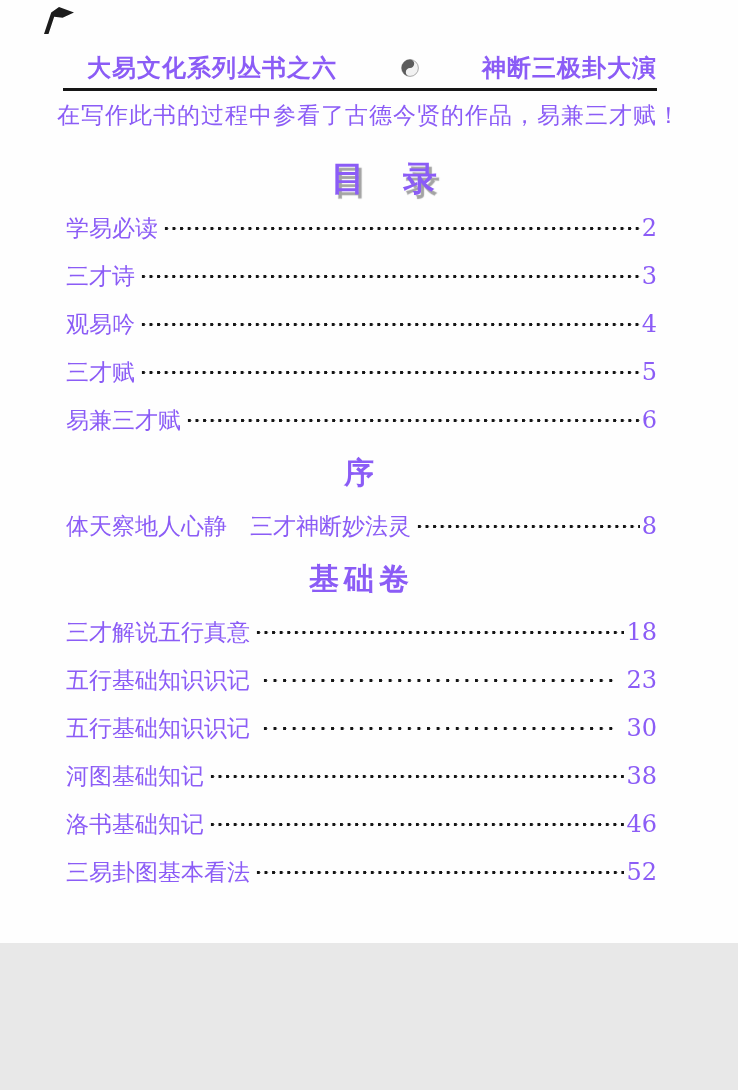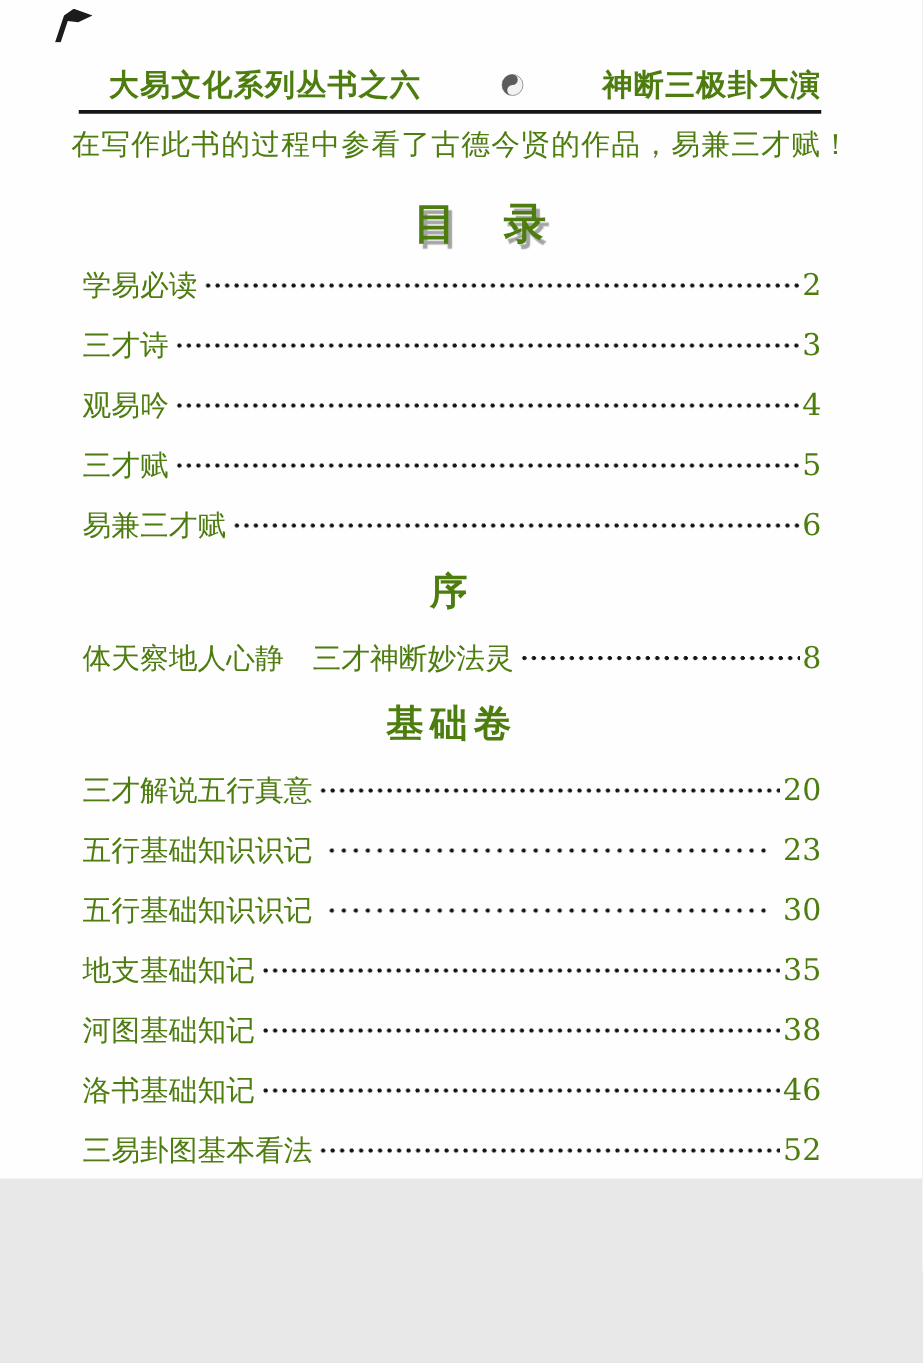--- a/index.html
+++ b/index.html
@@ -1,21 +1,21 @@
 <!DOCTYPE html>
 <html><head>
 <meta charset="utf-8">
 <style>
   html,body{margin:0;padding:0;background:#e8e8e8;}
   .page{
     position:relative;
     width:738px;height:943px;
     margin:0 auto;
     background:#fefefe;
-    color:#4d7c0f;
+    color:#8b5cf6;
     font-family:"DejaVu Serif","Liberation Serif",serif;
     overflow:hidden;
   }
   
   .scan-mark{
     position:absolute;left:44px;top:7px;width:30px;height:27px;
     background:#1c1c1c;
     clip-path:polygon(0% 100%, 24% 20%, 50% 0%, 100% 20%, 62% 40%, 34% 36%, 15% 100%);
   }
   .hdr{
@@ -118,36 +118,31 @@
         <span class="t">体天察地人心静　三才神断妙法灵</span>
         <span class="leader"></span>
         <span class="p">8</span>
       </div>
       <div class="row section">
         <span>基础卷</span>
       </div>
       <div class="row entry">
         <span class="t">三才解说五行真意</span>
         <span class="leader"></span>
-        <span class="p">20</span>
+        <span class="p">18</span>
       </div>
       <div class="row entry spaced">
         <span class="t">五行基础知识识记</span>
         <span class="leader"></span>
         <span class="p">23</span>
       </div>
       <div class="row entry spaced">
         <span class="t">五行基础知识识记</span>
         <span class="leader"></span>
         <span class="p">30</span>
-      </div>
-      <div class="row entry">
-        <span class="t">地支基础知记</span>
-        <span class="leader"></span>
-        <span class="p">35</span>
       </div>
       <div class="row entry">
         <span class="t">河图基础知记</span>
         <span class="leader"></span>
         <span class="p">38</span>
       </div>
       <div class="row entry">
         <span class="t">洛书基础知记</span>
         <span class="leader"></span>
         <span class="p">46</span>

